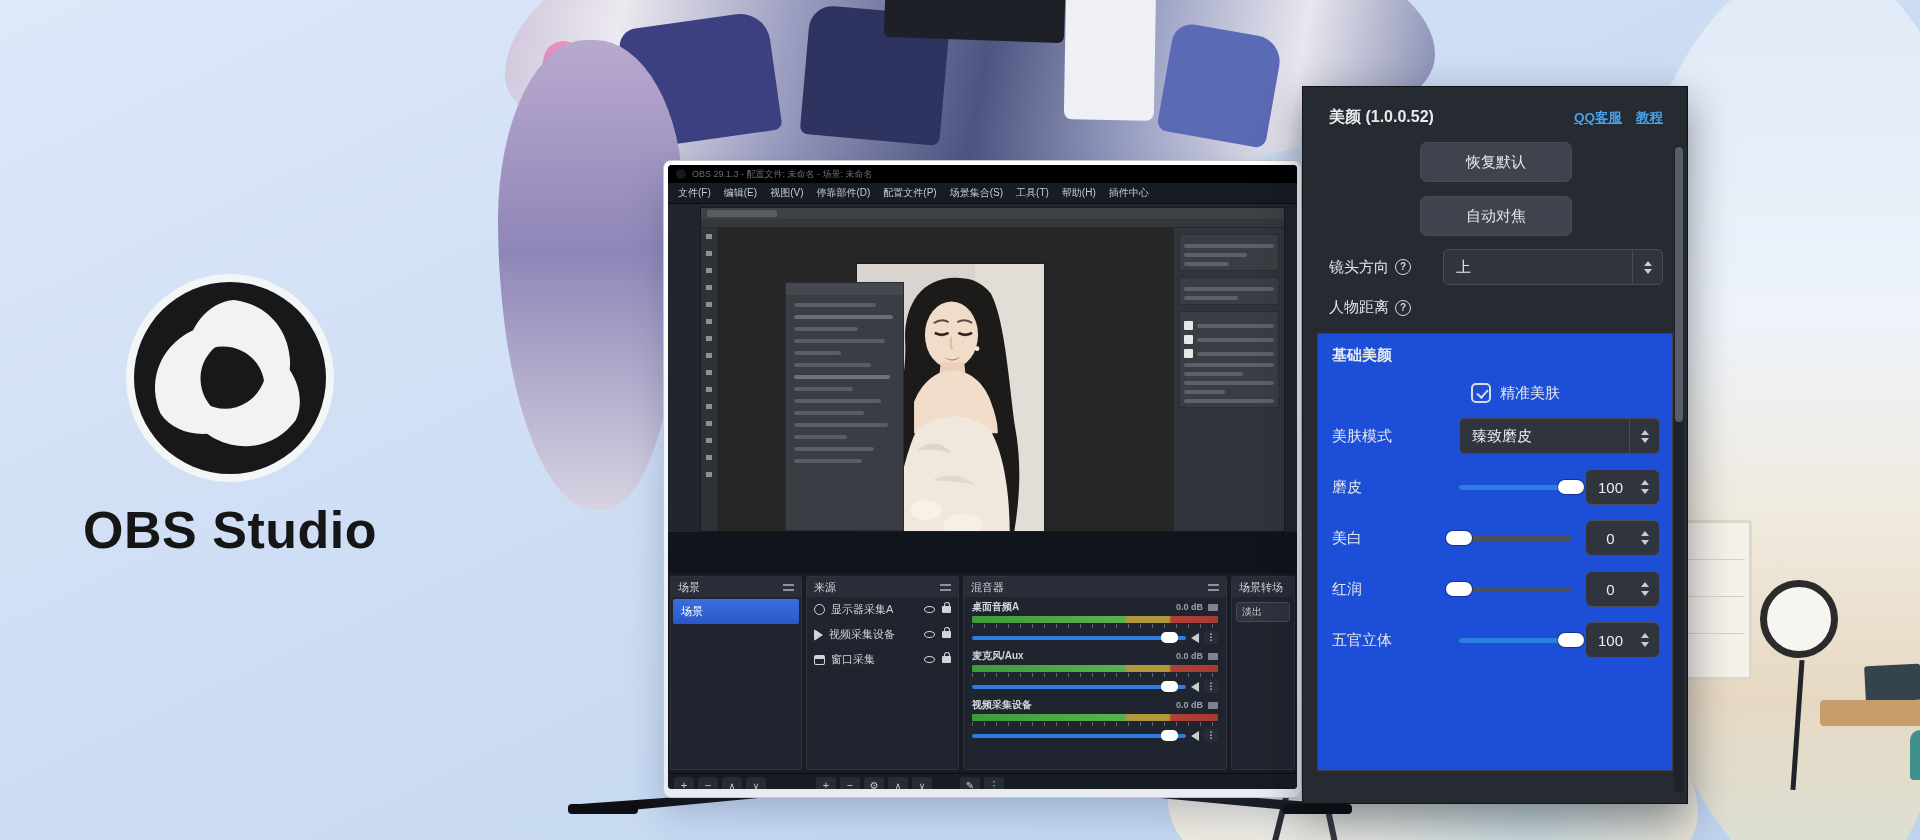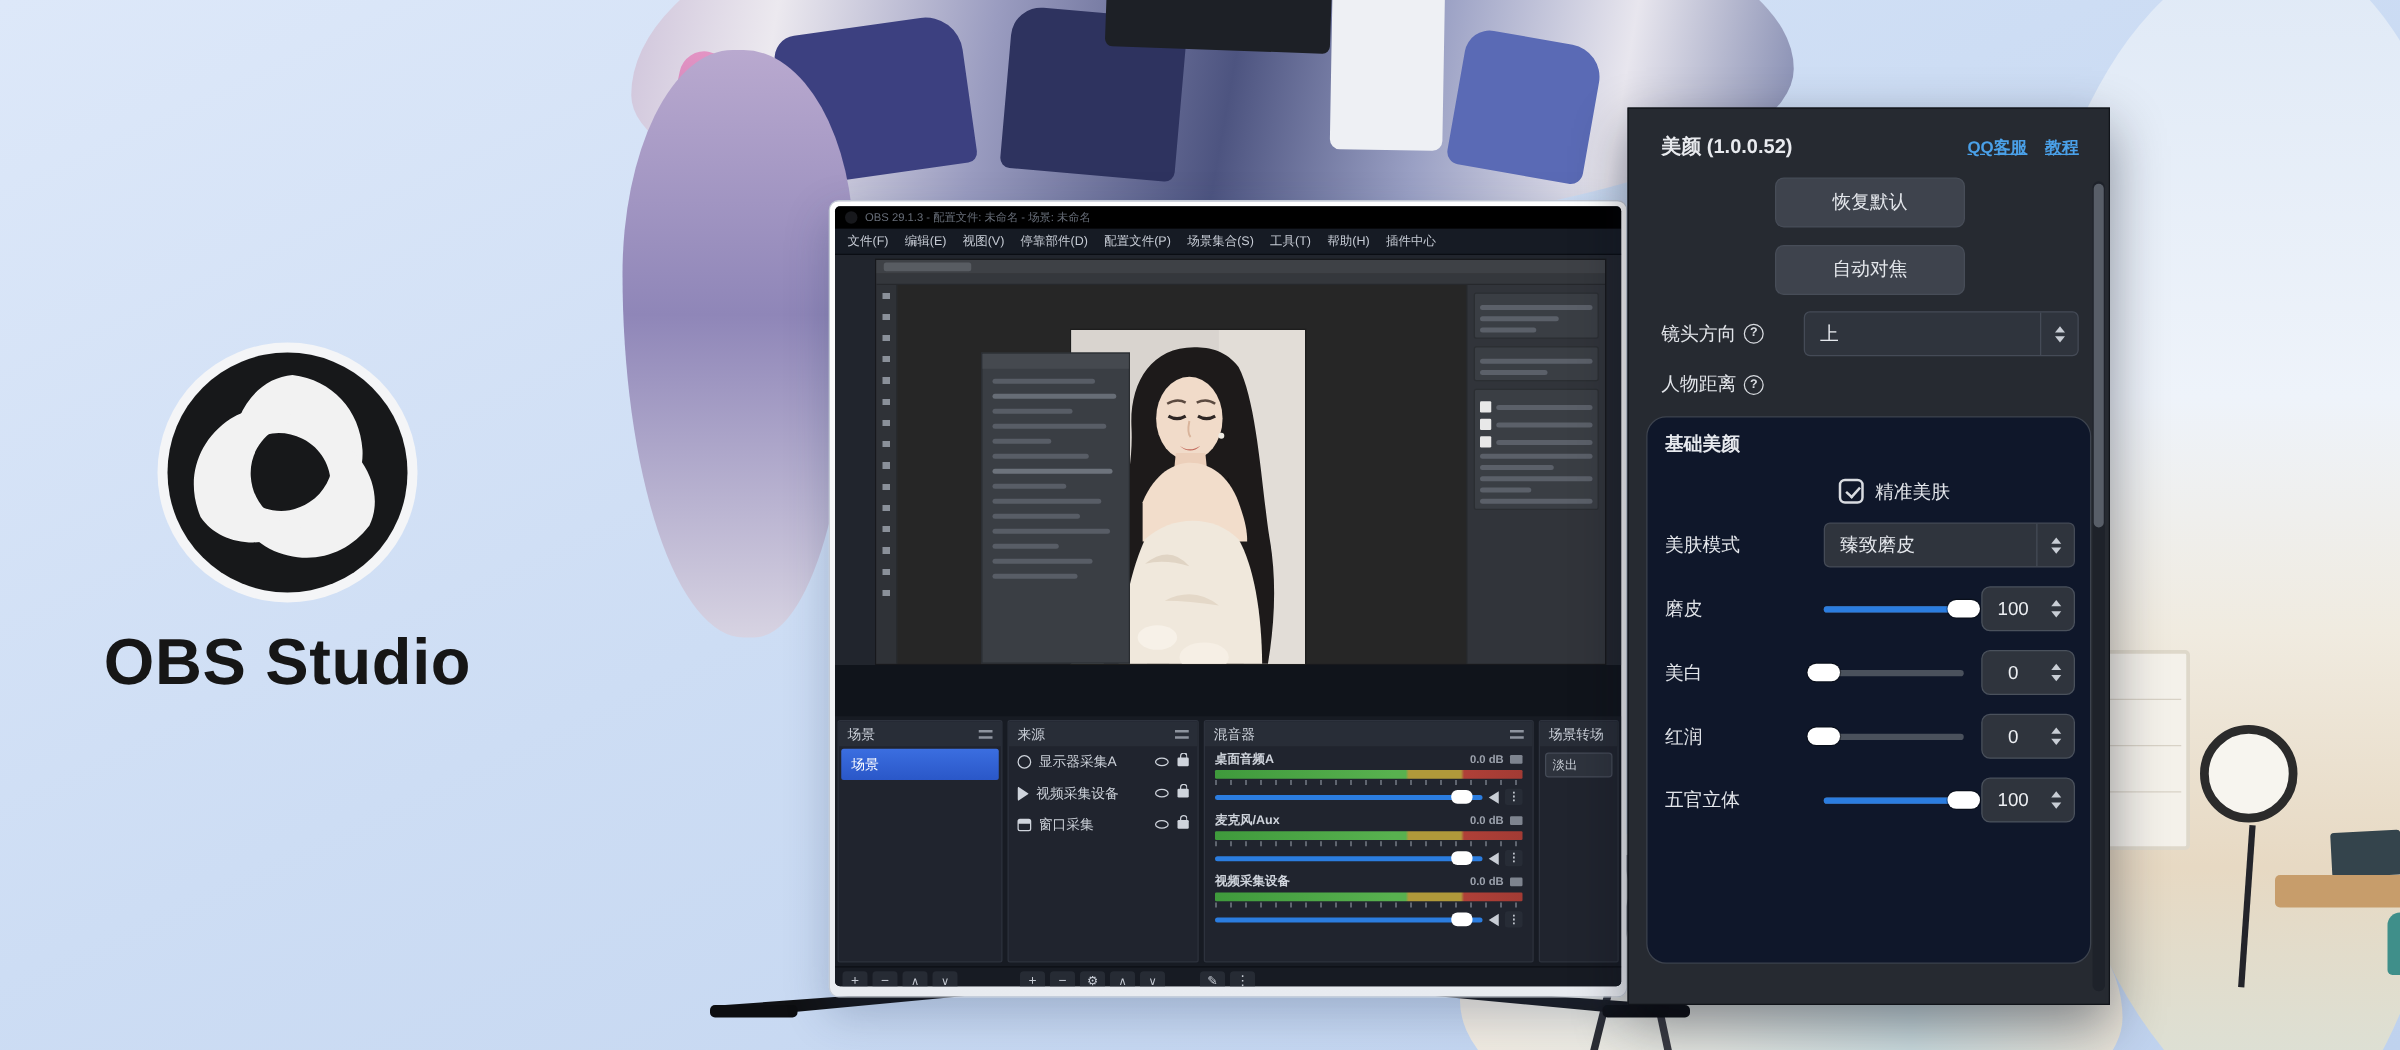--- a/index.html
+++ b/index.html
@@ -152,21 +152,21 @@
     color:#e3e6eb; font-size:15px; text-align:center; line-height:38px; }
   .bp-row { display:flex; align-items:center; margin-top:13px; }
   .bp-label { width:114px; font-size:15px; color:#e2e5ea; display:flex; align-items:center; gap:6px; flex:0 0 auto; }
   .ico-help { width:16px; height:16px; border:1.5px solid #d8dbe0; border-radius:50%; font-size:10px; font-weight:bold; color:#d8dbe0; text-align:center; line-height:14px; flex:0 0 auto; }
   .ico-help::before { content:"?"; }
   .dd { flex:1; height:36px; background:#2f343d; border:1px solid #454b57; border-radius:5px; display:flex; align-items:center; }
   .dd-val { flex:1; font-size:15px; padding:0 12px; color:#e6e9ee; }
   .dd-spin { flex:0 0 30px; align-self:stretch; border-left:1px solid #454b57; display:flex; flex-direction:column; align-items:center; justify-content:center; gap:3px; }
   .ar-up { width:0; height:0; border-left:4.5px solid transparent; border-right:4.5px solid transparent; border-bottom:5px solid #c8cdd5; }
   .ar-dn { width:0; height:0; border-left:4.5px solid transparent; border-right:4.5px solid transparent; border-top:5px solid #c8cdd5; }
-  .bp-group { margin:16px -10px 0 -12px; border:1px solid #3d434e; border-radius:16px; background:#0f172a; padding:12px 12px 20px 14px; height:438px; }
+  .bp-group { margin:16px -10px 0 -12px; border:1px solid #3d434e; border-radius:2px; background:#1d4ed8; padding:12px 12px 20px 14px; height:438px; }
   .bp-sec-title { font-size:15px; font-weight:bold; color:#e6e9ee; }
   .bp-check-row { display:flex; align-items:center; gap:9px; margin:18px 0 4px 139px; }
   .checkbox { width:20px; height:20px; border:2px solid #d9dce1; border-radius:5px; position:relative; }
   .checkbox::after { content:""; position:absolute; left:6px; top:2px; width:5px; height:9px; border-right:2.5px solid #d9dce1; border-bottom:2.5px solid #d9dce1; transform:rotate(42deg); }
   .bp-check-label { font-size:15px; }
   .bp-grow { display:flex; align-items:center; margin-top:15px; }
   .bp-grow .bp-label { width:127px; }
   .slider { flex:0 0 112px; height:5px; background:#4a515c; border-radius:3px; position:relative; margin-right:14px; }
   .slider-fill { height:100%; background:#2b7de0; border-radius:3px; position:relative; }
   .slider-handle { position:absolute; right:-13px; top:50%; transform:translateY(-50%); width:26px; height:14px; background:#fff; border-radius:7px; box-shadow:0 0 0 1px rgba(0,0,0,.35); }

